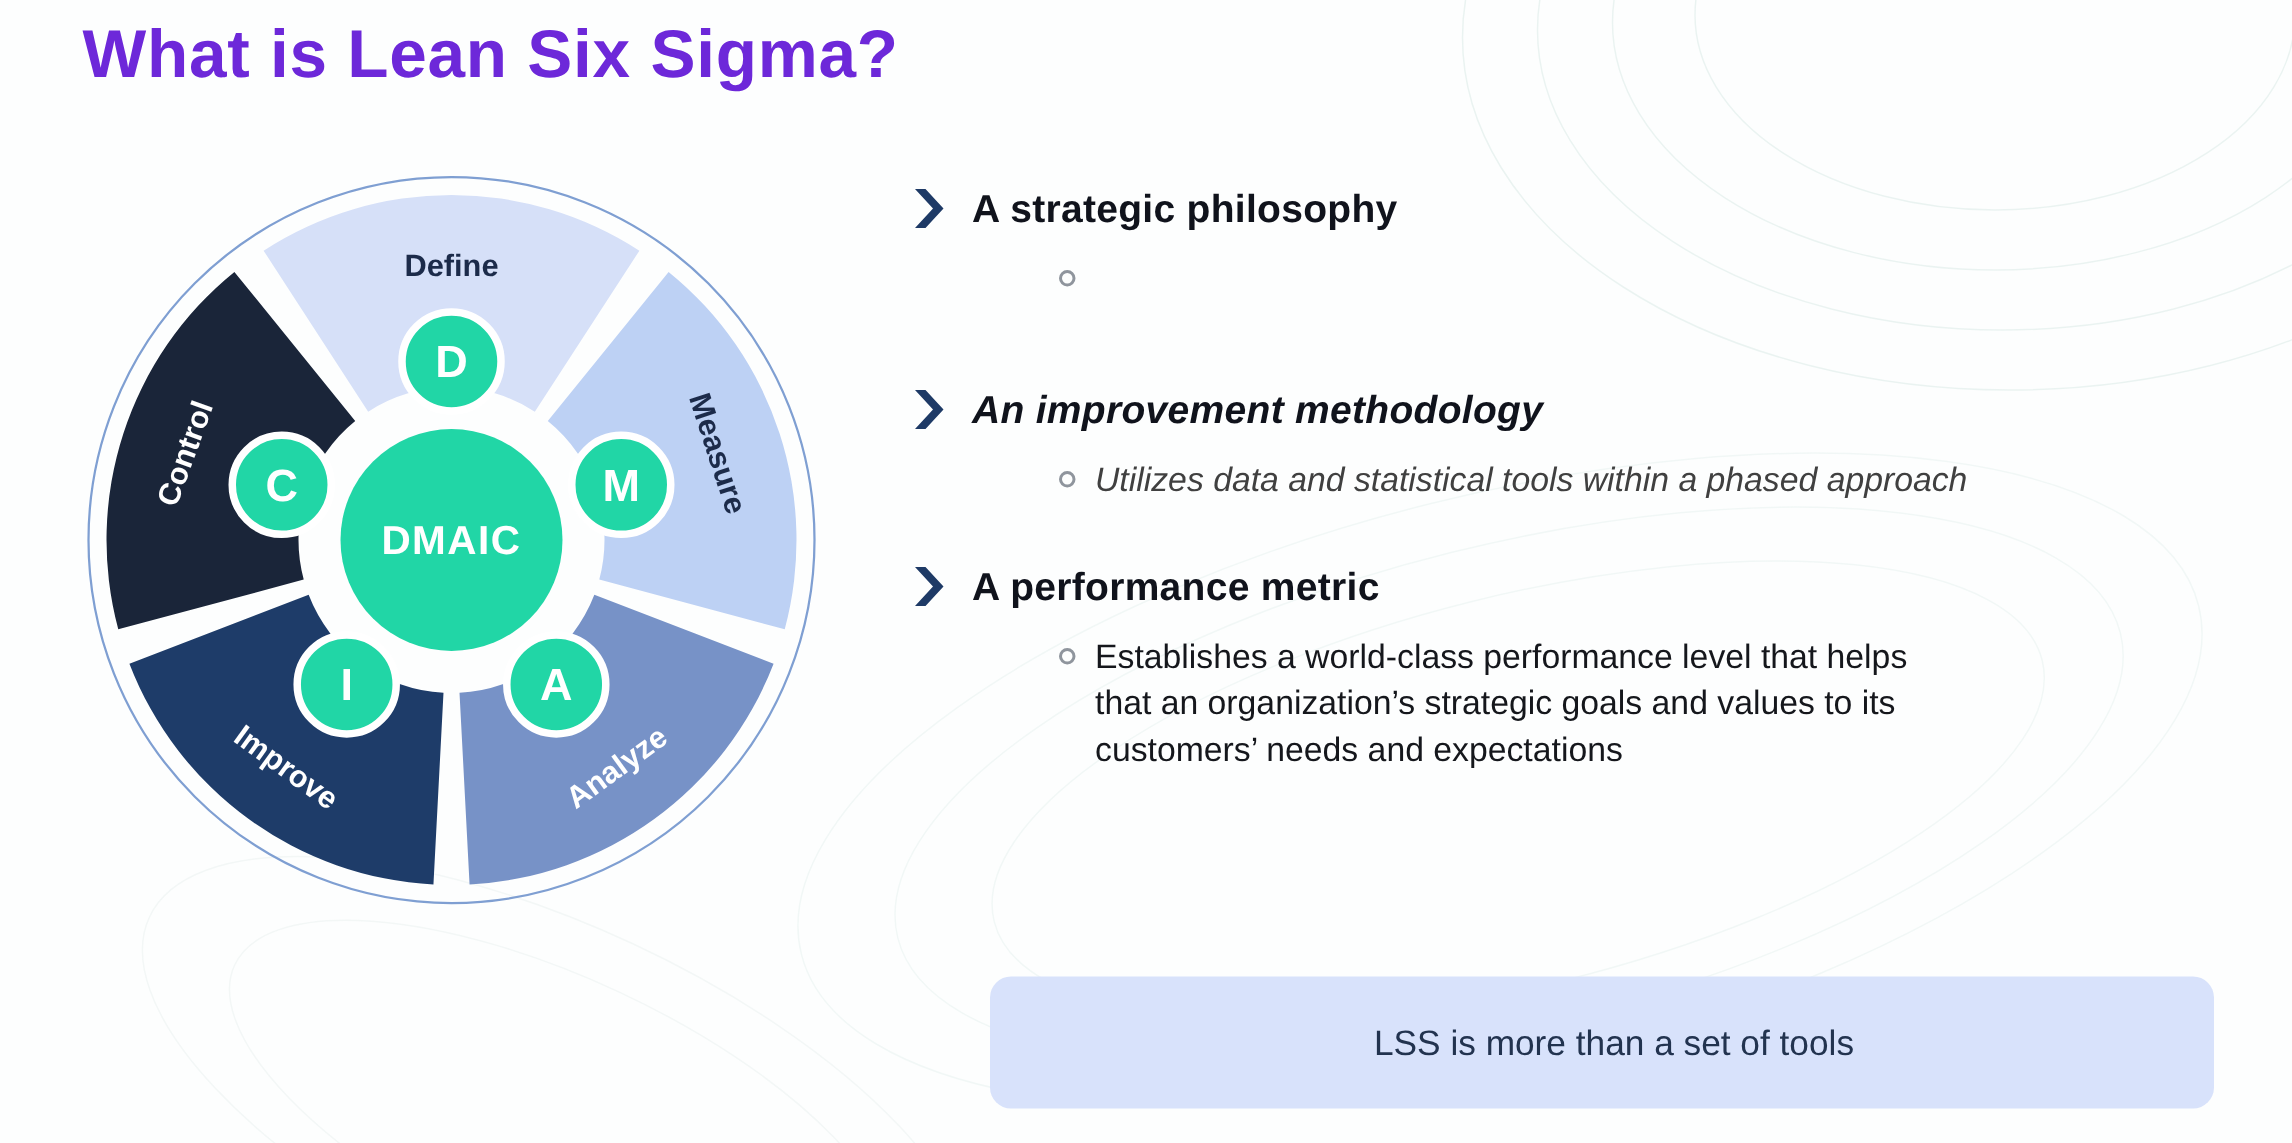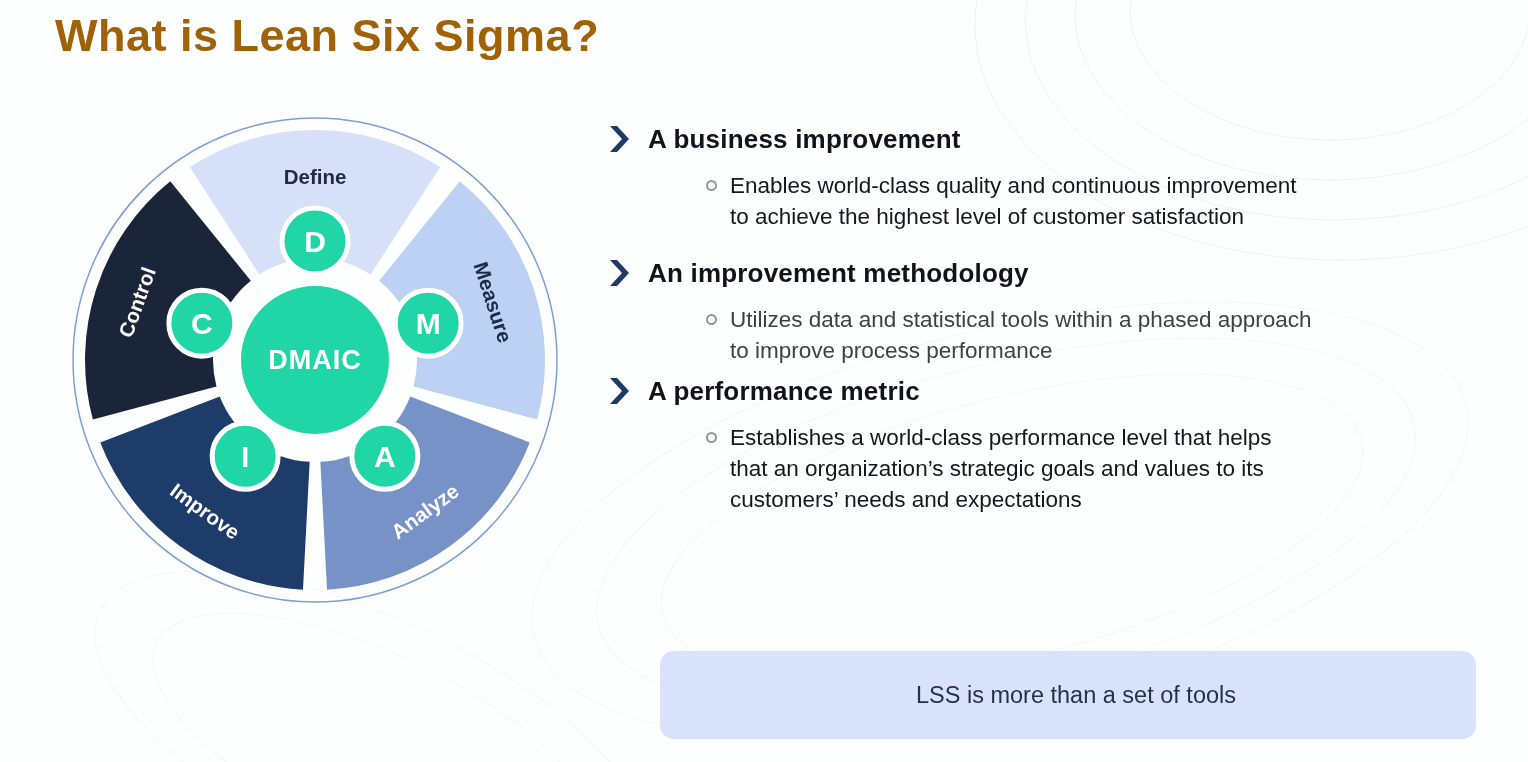--- a/index.html
+++ b/index.html
@@ -15,30 +15,30 @@
   .bg-deco { position:absolute; left:0; top:0; z-index:0; }
 
   
   .slide-title {
     position:absolute; left:55px; top:10px; z-index:3;
     font-size:45px; font-weight:bold; letter-spacing:0.5px;
     color:#17d4a0;
   }
 
   
-  .diagram-wrap { position:absolute; left:65px; top:110px; width:500px; height:500px; z-index:2; }
+  .diagram-wrap { position:absolute; left:51px; top:110px; width:500px; height:500px; z-index:2; }
   .seg-label { font-size:20.5px; font-weight:bold; }
   .node-letter { font-size:30px; font-weight:bold; fill:#ffffff; }
   .center-label { font-size:27px; font-weight:bold; fill:#ffffff; letter-spacing:1px; }
   svg text { font-family:"Liberation Sans", sans-serif; }
 
   
   .section { position:absolute; left:610px; z-index:3; width:860px; }
   .section-1 { top:122px; }
-  .section-2 { top:256px; }
+  .section-2 { top:256px;font-style:italic; }
   .section-3 { top:374px; }
 
   .heading-row { display:flex; align-items:center; gap:16px; height:34px; }
   .chevron-icon { width:22px; height:26px; flex:0 0 auto; display:block; }
   .section-heading {
     font-size:26px; font-weight:bold; color:#10131c; letter-spacing:0.2px;
   }
 
   .point {
     margin-top:14px; margin-left:96px;
@@ -74,21 +74,21 @@
     <ellipse cx="1000" cy="520" rx="480" ry="190"></ellipse>
     <ellipse cx="1005" cy="525" rx="420" ry="160"></ellipse>
     <ellipse cx="1010" cy="530" rx="360" ry="130"></ellipse>
   </g>
   <g fill="none" stroke="#ccdcda" stroke-width="1" opacity="0.20" transform="rotate(25 380 720)">
     <ellipse cx="380" cy="740" rx="300" ry="120"></ellipse>
     <ellipse cx="385" cy="745" rx="240" ry="92"></ellipse>
   </g>
 </svg>
 
-<h1 class="slide-title" style="color: #a16207;">What is Lean Six Sigma?</h1>
+<h1 class="slide-title" style="color: #6d28d9;">What is Lean Six Sigma?</h1>
 
 <div class="diagram-wrap">
   <svg width="500" height="500" viewBox="0 0 500 500">
 
     <circle cx="250" cy="250" r="242" fill="none" stroke-width="1.5" stroke="#7f9fd2"></circle>
 
     <path d="M124.73,57.11 A230,230 0 0 1 375.27,57.11 L305.55,164.46 A102,102 0 0 0 194.45,164.46 Z" fill="#d6e0f8"></path>
     <path d="M394.74,71.26 A230,230 0 0 1 472.16,309.53 L348.52,276.40 A102,102 0 0 0 314.19,170.73 Z" fill="#bdd1f4"></path>
     <path d="M464.72,332.42 A230,230 0 0 1 262.04,479.68 L255.34,351.86 A102,102 0 0 0 345.23,286.55 Z" fill="#7792c7"></path>
     <path d="M237.96,479.68 A230,230 0 0 1 35.28,332.42 L154.77,286.55 A102,102 0 0 0 244.66,351.86 Z" fill="#1e3c69"></path>
@@ -116,43 +116,38 @@
     <text class="node-letter" x="180.14" y="346.30" text-anchor="middle" dy=".35em">I</text>
     <text class="node-letter" x="136.83" y="213.21" text-anchor="middle" dy=".35em">C</text>
   </svg>
 </div>
 
 <div class="section section-1">
   <div class="heading-row">
     <svg class="chevron-icon" viewBox="0 0 22 26">
       <path d="M0,0 L7,0 L19,13 L7,26 L0,26 L12,13 Z" fill="#1e3a66"></path>
     </svg>
-    <div class="section-heading" style="color: rgb(16, 19, 28);">A business improvement</div>
+    <div class="section-heading" style="color: rgb(16, 19, 28);">A strategic philosophy</div>
   </div>
   <div class="point">
     <span class="bullet-ring" style="border-color: rgb(143, 149, 157);"></span>
-    <div class="point-text" style="color: rgb(21, 23, 28);">
-      <div>Enables world-class quality and continuous improvement</div>
-      <div>to achieve the highest level of customer satisfaction</div>
-    </div>
   </div>
 </div>
 
 <div class="section section-2">
   <div class="heading-row">
     <svg class="chevron-icon" viewBox="0 0 22 26">
       <path d="M0,0 L7,0 L19,13 L7,26 L0,26 L12,13 Z" fill="#1e3a66"></path>
     </svg>
     <div class="section-heading" style="color: rgb(16, 19, 28);">An improvement methodology</div>
   </div>
   <div class="point">
     <span class="bullet-ring" style="border-color: rgb(143, 149, 157);"></span>
     <div class="point-text" style="color: #404040;">
       <div>Utilizes data and statistical tools within a phased approach</div>
-      <div>to improve process performance</div>
     </div>
   </div>
 </div>
 
 <div class="section section-3">
   <div class="heading-row">
     <svg class="chevron-icon" viewBox="0 0 22 26">
       <path d="M0,0 L7,0 L19,13 L7,26 L0,26 L12,13 Z" fill="#1e3a66"></path>
     </svg>
     <div class="section-heading" style="color: rgb(16, 19, 28);">A performance metric</div>

